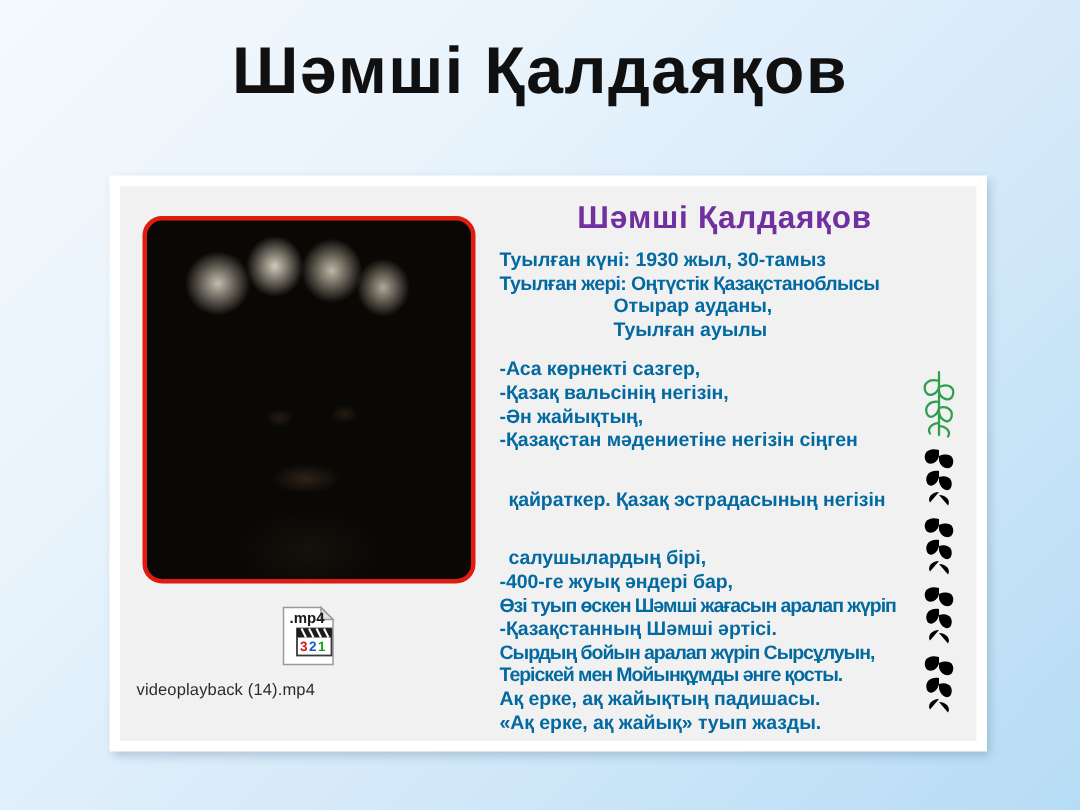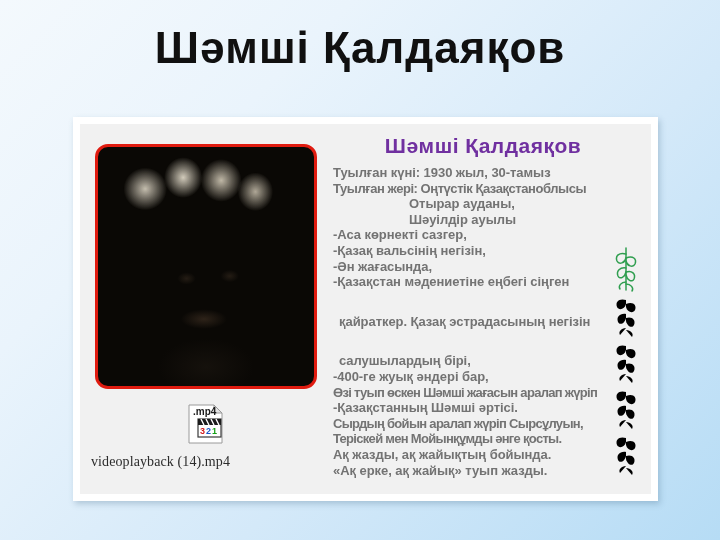--- a/index.html
+++ b/index.html
@@ -118,25 +118,24 @@
   }
 
   .file-icon {
     width: 46px;
     height: 44px;
     margin: 0 auto 8px;
     position: relative;
   }
 
   .file-label {
-    font-size: 14px;
+    font-size: 11px;
     color: #2b2b2b;
     letter-spacing: .1px;
     white-space: nowrap;
-    font-family: Liberation Serif, serif;
   }
 
   
   .text-col {
     position: absolute;
     left: 253px;
     top: 10px;
     width: 300px;
   }
 
@@ -144,31 +143,31 @@
     color: #7030a0;
     font-size: 21px;
     font-weight: bold;
     text-align: center;
     letter-spacing: .5px;
     margin-bottom: 7px;
     white-space: nowrap;
   }
 
   .bio-line {
-    color: #737373;
+    color: #0369a1;
     font-size: 13px;
     font-weight: bold;
     line-height: 15.6px;
     white-space: nowrap;
     letter-spacing: -0.05px;
   }
   .bio-line.wide { letter-spacing: -0.45px; }
   .bio-line.indent { padding-left: 76px; }
   .bio-line.sub    { padding-left: 6px; margin-top: 24px; }
-  .bio-line.gap-top { margin-top: 0; }
+  .bio-line.gap-top { margin-top: 11px; }
   .bio-line.tight  { letter-spacing: -0.7px; }
 
   
   .ornament {
     position: absolute;
     right: 8px;
     top: 122px;
     width: 34px;
     height: 232px;
   }
@@ -213,34 +212,34 @@
 
     </div>
 
     <div class="text-col">
 
       <div class="bio-heading">Шәмші  Қалдаяқов</div>
 
       <div class="bio-line">Туылған  күні: 1930 жыл, 30-тамыз</div>
       <div class="bio-line wide">Туылған  жері:    Оңтүстік Қазақстаноблысы</div>
       <div class="bio-line indent">Отырар  ауданы,</div>
-      <div class="bio-line indent">Шәуілдір  ауылы</div>
+      <div class="bio-line indent">Туылған  ауылы</div>
 
       <div class="bio-line gap-top">-Аса   көрнекті  сазгер,</div>
       <div class="bio-line">-Қазақ вальсінің негізін,</div>
-      <div class="bio-line">-Ән жағасында,</div>
-      <div class="bio-line">-Қазақстан  мәдениетіне  еңбегі  сіңген</div>
+      <div class="bio-line">-Ән жайықтың,</div>
+      <div class="bio-line">-Қазақстан  мәдениетіне  негізін  сіңген</div>
       <div class="bio-line sub">қайраткер. Қазақ  эстрадасының  негізін</div>
       <div class="bio-line sub">салушылардың  бірі,</div>
       <div class="bio-line">-400-ге  жуық  әндері  бар,</div>
       <div class="bio-line tight">Өзі туып өскен Шәмші жағасын аралап жүріп</div>
       <div class="bio-line">-Қазақстанның  Шәмші   әртісі.</div>
       <div class="bio-line tight">Сырдың бойын аралап жүріп Сырсұлуын,</div>
       <div class="bio-line tight">Теріскей мен Мойынқұмды әнге қосты.</div>
-      <div class="bio-line">Ақ жазды, ақ жайықтың бойында.</div>
+      <div class="bio-line">Ақ ерке, ақ жайықтың падишасы.</div>
       <div class="bio-line">«Ақ ерке, ақ жайық» туып жазды.</div>
 
     </div>
 
     <div class="ornament">
       <svg width="34" height="232" viewBox="0 0 34 232">
         <g fill="none" stroke="#2f9e4f" stroke-width="1.5" stroke-linecap="round">
           <g id="motif-a">
             <path d="M17 2 C17 14, 17 28, 17 44"></path>
             <path d="M17 8 C10 6, 6 10, 8 15 C10 19, 16 17, 17 12"></path>

